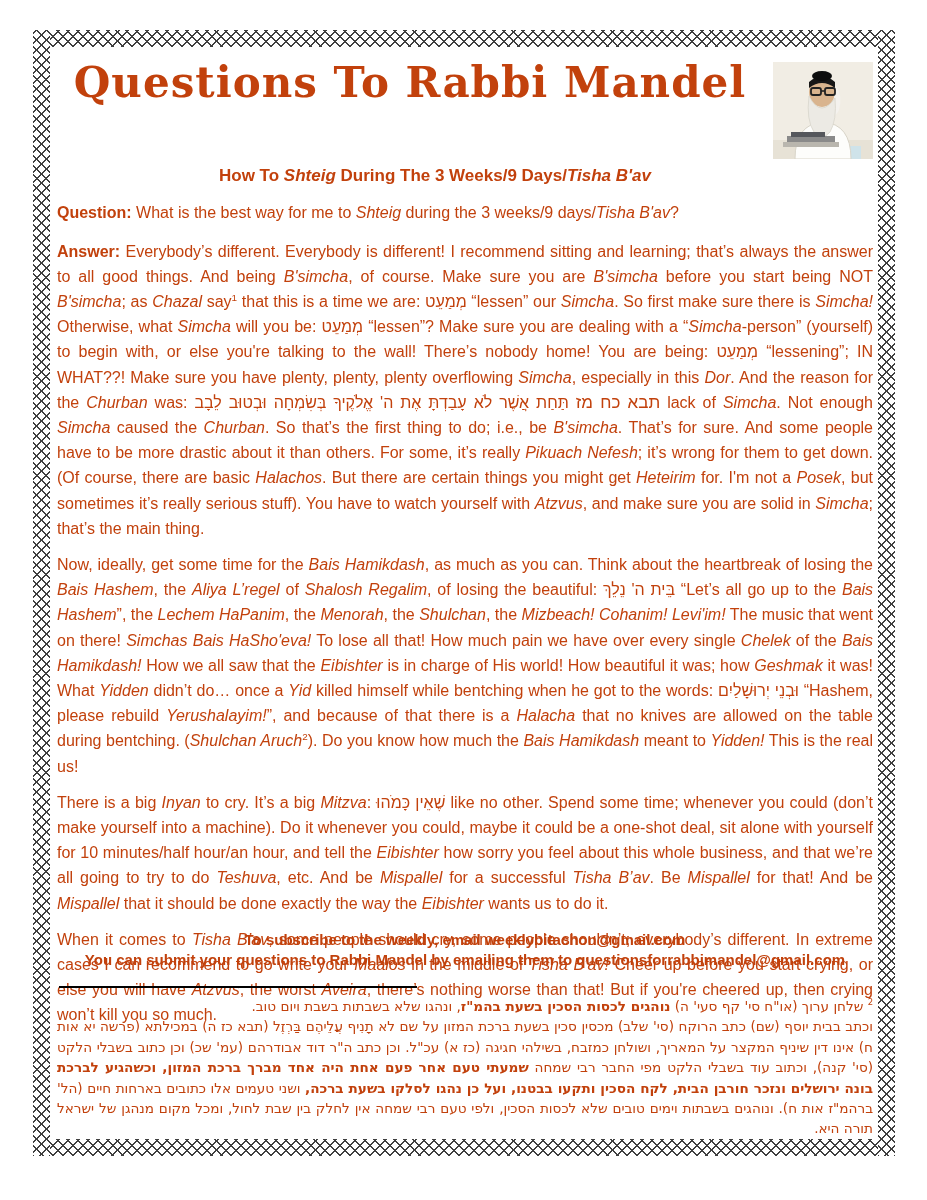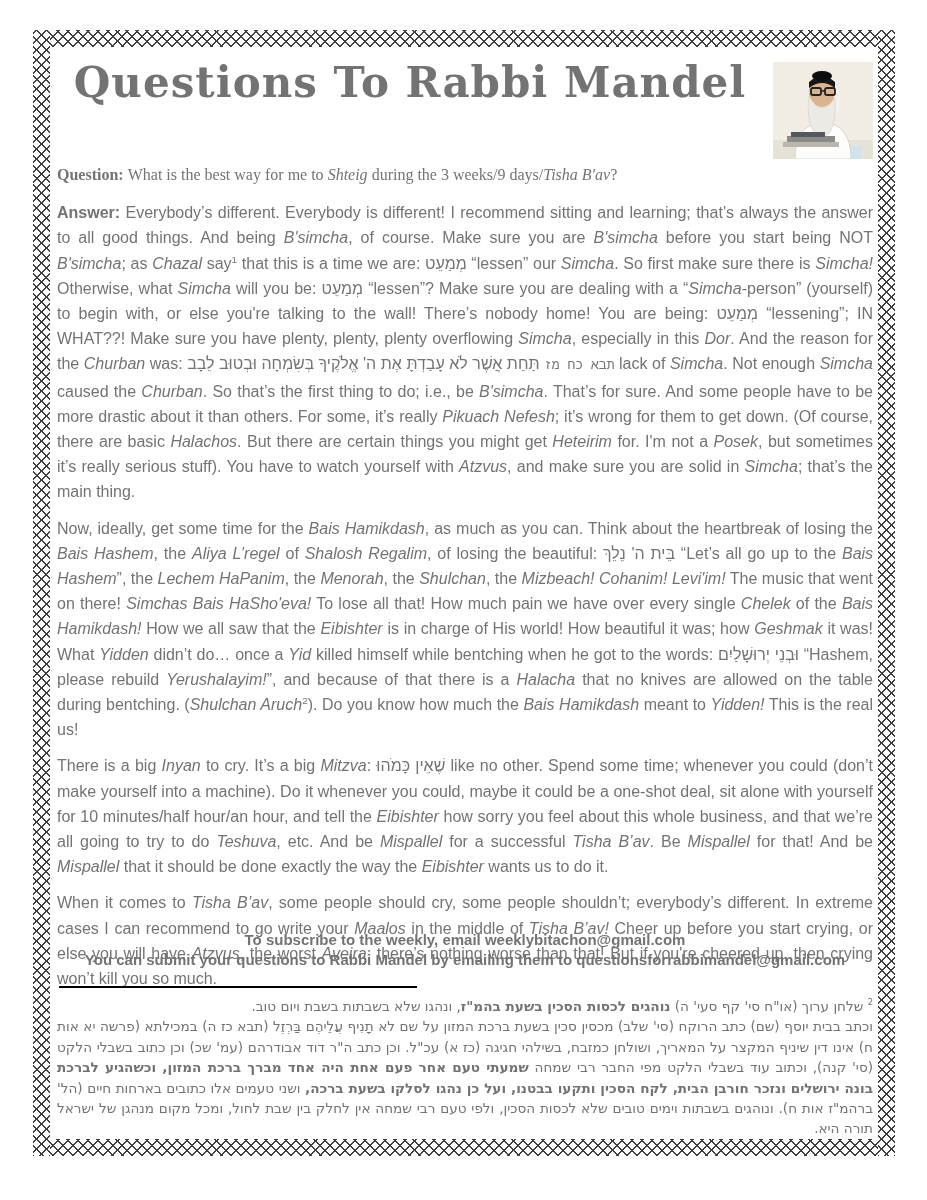--- a/index.html
+++ b/index.html
@@ -1,17 +1,17 @@
 <!DOCTYPE html>
 <html><head>
 <meta charset="utf-8">
 <style>
   html,body{margin:0;padding:0;background:#fff;}
   .page{
-    position:relative;width:927px;height:1200px;background:#fff;color:#737373;
+    position:relative;width:927px;height:1200px;background:#fff;color:#c2410c;
     font-family:"Liberation Sans",sans-serif;overflow:hidden;
   }
   
   .hatch{
     position:absolute;background-color:#fff;
     background-image:
       repeating-linear-gradient(45deg,#3f3f3f 0,#3f3f3f 1.4px,transparent 1.4px,transparent 7px),
       repeating-linear-gradient(-45deg,#3f3f3f 0,#3f3f3f 1.4px,transparent 1.4px,transparent 7px);
   }
   .hatch-top{left:33px;top:30px;width:862px;height:17px;}
@@ -25,27 +25,27 @@
   .doc-title{
     margin:8px 110px 0 0;text-align:center;
     font-family:"DejaVu Serif","Liberation Serif",serif;
     font-weight:900;font-size:42px;letter-spacing:1px;line-height:1.1;
   }
   .photo{position:absolute;right:0;top:2px;width:100px;height:97px;}
 
   .subtitle{margin:4px 60px 14px 0;text-align:center;font-size:17px;line-height:1.2;}
 
   .para{margin:0 0 11px 0;font-size:16px;line-height:25.2px;text-align:justify;}
-  .q-line{margin:0 0 13px 0;font-family:Liberation Serif, serif;}
+  .q-line{margin:0 0 13px 0;}
 
   .seg-b{font-weight:bold;}
   .seg-i{font-style:italic;}
   .seg-bi{font-weight:bold;font-style:italic;}
   .seg-he{font-family:Liberation Sans, sans-serif;direction:rtl;unicode-bidi:isolate;}
-  .seg-hes{font-family:Liberation Mono, monospace;direction:rtl;unicode-bidi:isolate;font-size:13px;}
+  .seg-hes{font-family:Liberation Sans, sans-serif;direction:rtl;unicode-bidi:isolate;font-size:17px;}
   sup{font-size:0.62em;line-height:0;vertical-align:super;}
 
   .bottom-block{position:absolute;left:57px;top:930px;width:816px;}
   .footer-line{text-align:center;font-weight:bold;font-size:15px;line-height:20px;}
   .fn-sep{width:358px;border:none;border-top:2px solid #000;margin:16px 0 8px 2px;}
   .footnotes{
     direction:rtl;text-align:justify;
     font-family:"DejaVu Sans",sans-serif;
     font-size:13.6px;line-height:20.4px;
   }
@@ -82,20 +82,21 @@
           <rect x="38" y="26" width="10" height="7" rx="2" fill="none" stroke="#222" stroke-width="1.8"></rect>
           <rect x="52" y="26" width="10" height="7" rx="2" fill="none" stroke="#222" stroke-width="1.8"></rect>
           <line x1="48" y1="29" x2="52" y2="29" stroke="#222" stroke-width="1.6"></line>
           <rect x="14" y="74" width="48" height="7" fill="#8a8a8a"></rect>
           <rect x="10" y="80" width="56" height="5" fill="#b9b6ae"></rect>
           <rect x="18" y="70" width="34" height="5" fill="#55575c"></rect>
         </svg>
       </div>
     </div>
 
+    <h2 class="subtitle"><span class="seg-b">How To </span><span class="seg-bi">Shteig</span><span class="seg-b"> During The 3 Weeks/9 Days/</span><span class="seg-bi">Tisha B'av</span></h2>
 
     <p class="para q-line"><span class="seg-b">Question: </span><span>What is the best way for me to </span><span class="seg-i">Shteig</span><span> during the 3 weeks/9 days/</span><span class="seg-i">Tisha B'av</span><span>?</span></p>
 
     <p class="para"><span class="seg-b">Answer: </span><span>Everybody’s different. Everybody is different! I recommend sitting and learning; that’s always the answer to all good things. And being </span><span class="seg-i">B'simcha</span><span>, of course. Make sure you are </span><span class="seg-i">B'simcha</span><span> before you start being NOT </span><span class="seg-i">B'simcha</span><span>; as </span><span class="seg-i">Chazal</span><span> say</span><sup>1</sup><span> that this is a time we are: </span><span class="seg-he">מְמַעֵט</span><span> “lessen” our </span><span class="seg-i">Simcha</span><span>. So first make sure there is </span><span class="seg-i">Simcha!</span><span> Otherwise, what </span><span class="seg-i">Simcha</span><span> will you be: </span><span class="seg-he">מְמַעֵט</span><span> “lessen”? Make sure you are dealing with a “</span><span class="seg-i">Simcha</span><span>-person” (yourself) to begin with, or else you're talking to the wall! There’s nobody home! You are being: </span><span class="seg-he">מְמַעֵט</span><span> “lessening”; IN WHAT??! Make sure you have plenty, plenty, plenty overflowing </span><span class="seg-i">Simcha</span><span>, especially in this </span><span class="seg-i">Dor</span><span>. And the reason for the </span><span class="seg-i">Churban</span><span> was: </span><span class="seg-he">תַּחַת אֲשֶׁר לֹא עָבַדְתָּ אֶת ה' אֱלֹקֶיךָ בְּשִׂמְחָה וּבְטוּב לֵבָב</span><span> </span><span class="seg-hes">תבא כח מז</span><span> lack of </span><span class="seg-i">Simcha</span><span>. Not enough </span><span class="seg-i">Simcha</span><span> caused the </span><span class="seg-i">Churban</span><span>. So that’s the first thing to do; i.e., be </span><span class="seg-i">B'simcha</span><span>. That’s for sure. And some people have to be more drastic about it than others. For some, it’s really </span><span class="seg-i">Pikuach Nefesh</span><span>; it’s wrong for them to get down. (Of course, there are basic </span><span class="seg-i">Halachos</span><span>. But there are certain things you might get </span><span class="seg-i">Heteirim</span><span> for. I'm not a </span><span class="seg-i">Posek</span><span>, but sometimes it’s really serious stuff). You have to watch yourself with </span><span class="seg-i">Atzvus</span><span>, and make sure you are solid in </span><span class="seg-i">Simcha</span><span>; that’s the main thing.</span></p>
     <p class="para"><span>Now, ideally, get some time for the </span><span class="seg-i">Bais Hamikdash</span><span>, as much as you can. Think about the heartbreak of losing the </span><span class="seg-i">Bais Hashem</span><span>, the </span><span class="seg-i">Aliya L’regel</span><span> of </span><span class="seg-i">Shalosh Regalim</span><span>, of losing the beautiful: </span><span class="seg-he">בֵּית ה' נֵלֵךְ</span><span> “Let’s all go up to the </span><span class="seg-i">Bais Hashem</span><span>”, the </span><span class="seg-i">Lechem HaPanim</span><span>, the </span><span class="seg-i">Menorah</span><span>, the </span><span class="seg-i">Shulchan</span><span>, the </span><span class="seg-i">Mizbeach! Cohanim! Levi'im!</span><span> The music that went on there! </span><span class="seg-i">Simchas Bais HaSho'eva!</span><span> To lose all that! How much pain we have over every single </span><span class="seg-i">Chelek</span><span> of the </span><span class="seg-i">Bais Hamikdash!</span><span> How we all saw that the </span><span class="seg-i">Eibishter</span><span> is in charge of His world! How beautiful it was; how </span><span class="seg-i">Geshmak</span><span> it was! What </span><span class="seg-i">Yidden</span><span> didn’t do… once a </span><span class="seg-i">Yid</span><span> killed himself while bentching when he got to the words: </span><span class="seg-he">וּבְנֵי יְרוּשָׁלַיִם</span><span> “Hashem, please rebuild </span><span class="seg-i">Yerushalayim!</span><span>”, and because of that there is a </span><span class="seg-i">Halacha</span><span> that no knives are allowed on the table during bentching. (</span><span class="seg-i">Shulchan Aruch</span><sup>2</sup><span>). Do you know how much the </span><span class="seg-i">Bais Hamikdash</span><span> meant to </span><span class="seg-i">Yidden!</span><span> This is the real us!</span></p>
     <p class="para"><span>There is a big </span><span class="seg-i">Inyan</span><span> to cry. It’s a big </span><span class="seg-i">Mitzva</span><span>: </span><span class="seg-he">שֶׁאֵין כָּמֹהוּ</span><span> like no other. Spend some time; whenever you could (don’t make yourself into a machine). Do it whenever you could, maybe it could be a one-shot deal, sit alone with yourself for 10 minutes/half hour/an hour, and tell the </span><span class="seg-i">Eibishter</span><span> how sorry you feel about this whole business, and that we’re all going to try to do </span><span class="seg-i">Teshuva</span><span>, etc. And be </span><span class="seg-i">Mispallel</span><span> for a successful </span><span class="seg-i">Tisha B’av</span><span>. Be </span><span class="seg-i">Mispallel</span><span> for that! And be </span><span class="seg-i">Mispallel</span><span> that it should be done exactly the way the </span><span class="seg-i">Eibishter</span><span> wants us to do it.</span></p>
     <p class="para"><span>When it comes to </span><span class="seg-i">Tisha B’av</span><span>, some people should cry, some people shouldn’t; everybody’s different. In extreme cases I can recommend to go write your </span><span class="seg-i">Maalos</span><span> in the middle of </span><span class="seg-i">Tisha B’av!</span><span> Cheer up before you start crying, or else you will have </span><span class="seg-i">Atzvus</span><span>, the worst </span><span class="seg-i">Aveira</span><span>; there’s nothing worse than that! But if you're cheered up, then crying won’t kill you so much.</span></p>
 
   </div>
 

